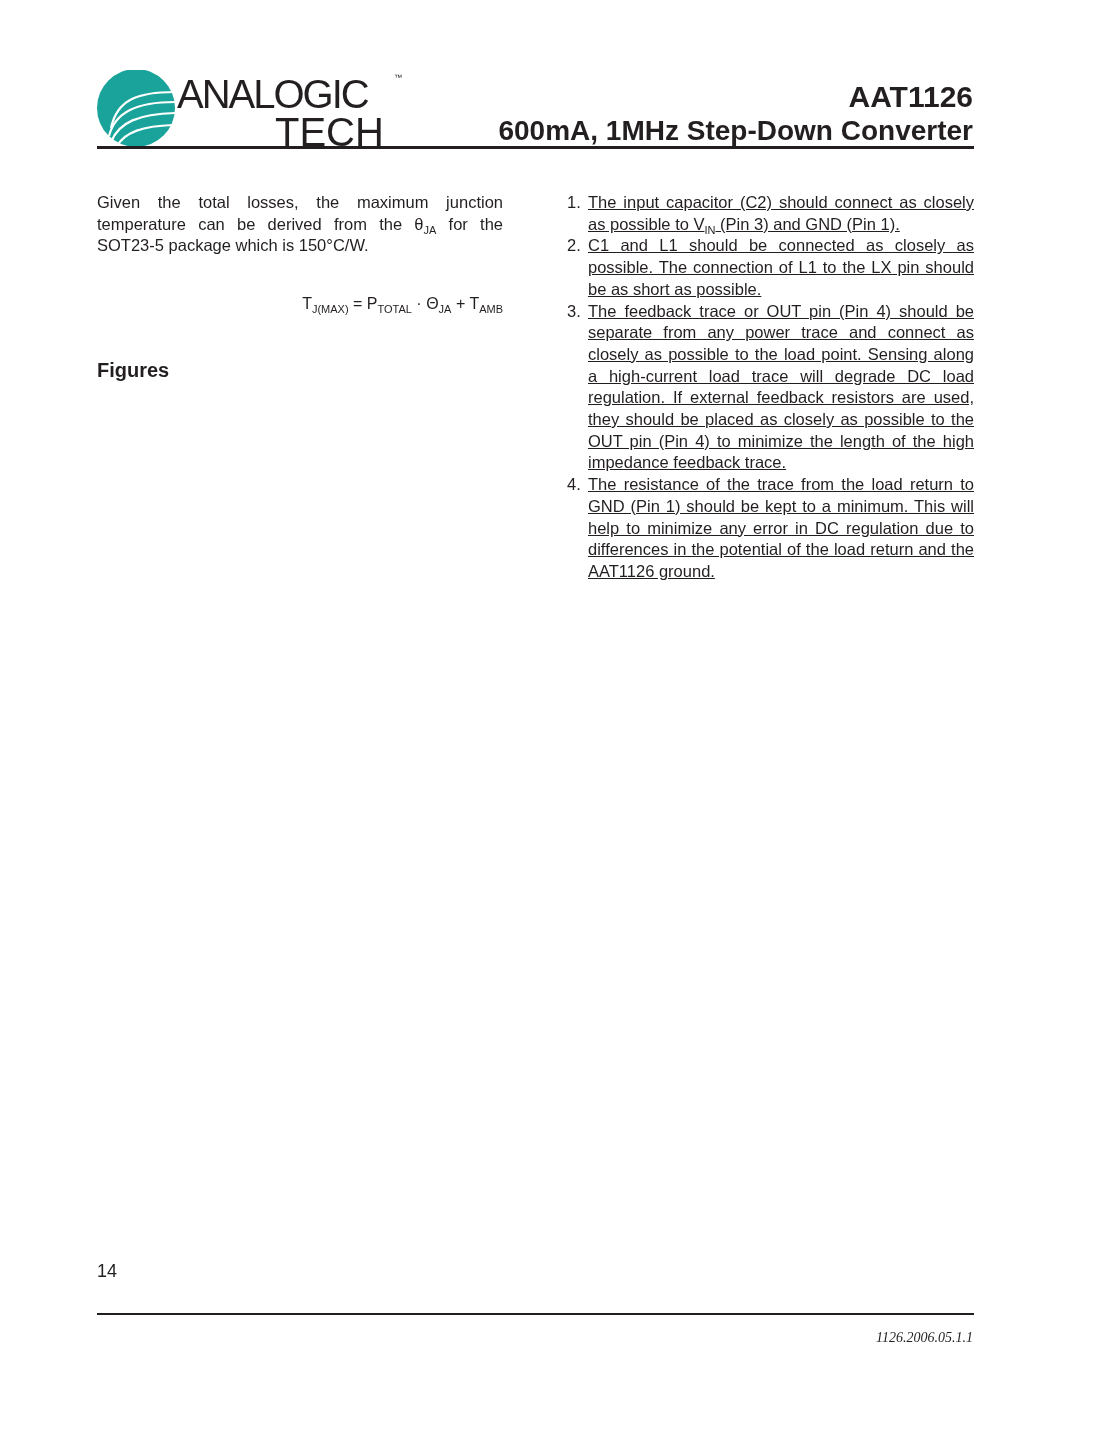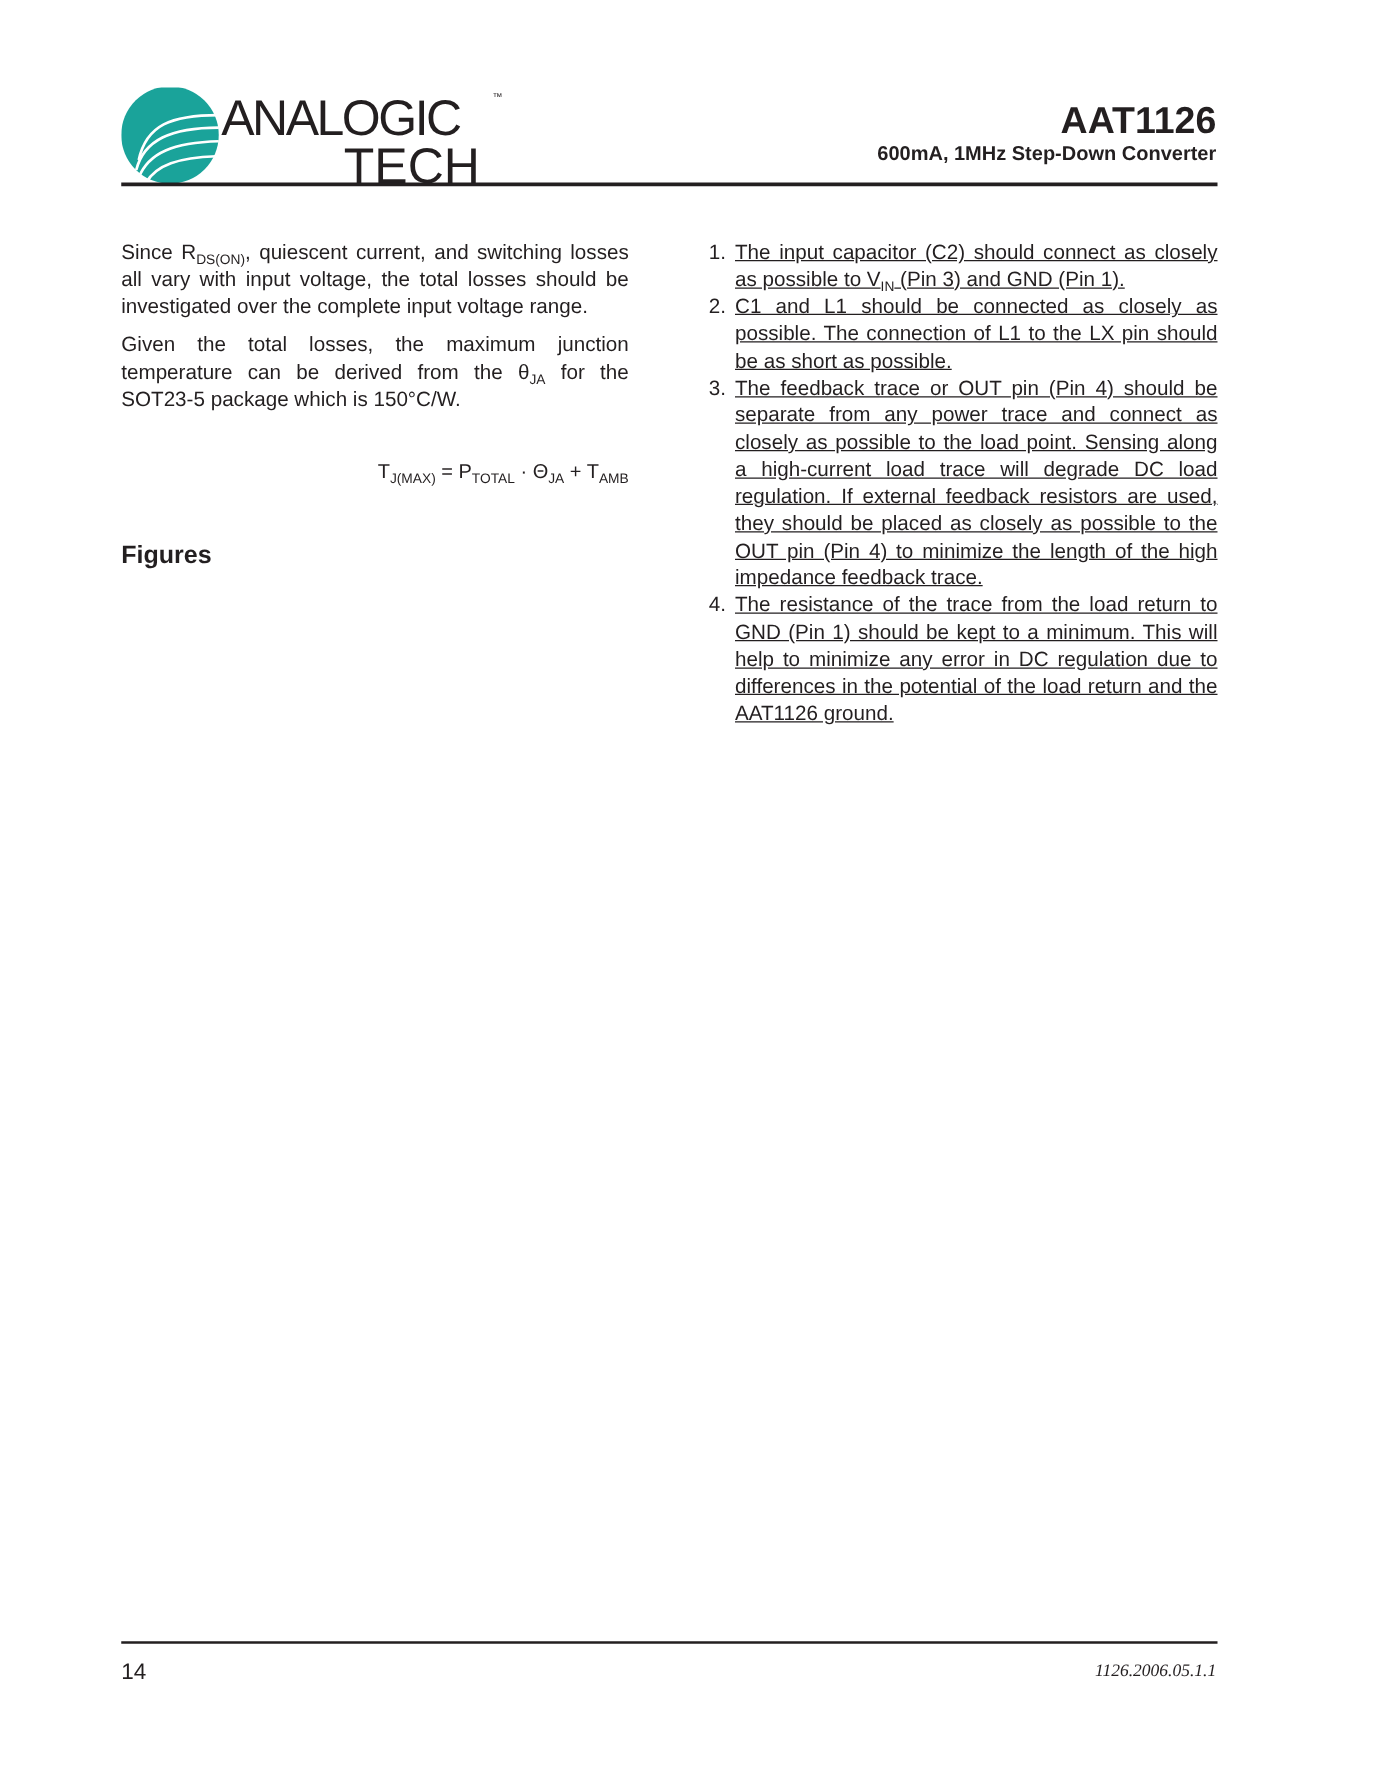--- a/index.html
+++ b/index.html
@@ -1,34 +1,34 @@
 <!DOCTYPE html>
 <html><head>
   <meta charset="utf-8">
   <style>
     html, body { margin: 0; padding: 0; background: #ffffff; }
     body { width: 1105px; height: 1430px; position: relative; overflow: hidden;
            font-family: "Liberation Sans", sans-serif; color: #231f20; }
     .logo { position: absolute; left: 97px; top: 70px; width: 310px; height: 80px; }
     .logo svg { display: block; }
     .hdr-title { position: absolute; right: 132px; top: 80px; font-size: 30px; font-weight: bold; text-align: left; }
-    .hdr-sub { position: absolute; right: 132px; top: 115px; font-size: 16px; font-weight: bold; text-align: right; white-space: nowrap; }
+    .hdr-sub { position: absolute; right: 132px; top: 115px; font-size: 28px; font-weight: bold; text-align: right; white-space: nowrap; }
     .hdr-rule { position: absolute; left: 97px; top: 146px; width: 877px; height: 3px; background: #231f20; }
     .col { position: absolute; font-size: 16.5px; line-height: 21.7px; }
     .col-left { left: 97px; top: 192px; width: 406px; }
     .col-right { left: 567px; top: 192px; width: 407px; }
     .para { text-align: justify; margin: 0 0 9px 0; }
     .sub { font-size: 11px; vertical-align: -4px; line-height: 0; }
     .eq { text-align: right; font-size: 16px; margin: 36px 0 43px 0; }
     .h-layout { font-size: 20px; font-weight: bold; margin: 0 0 6px 0; line-height: 24px; }
     .item { display: flex; margin: 0; }
     .item .num { width: 21px; flex: none; }
     .item .txt { flex: 1; text-align: justify; text-decoration: underline; }
     .ftr-rule { position: absolute; left: 97px; top: 1313px; width: 877px; height: 2px; background: #231f20; }
-    .page-num { position: absolute; left: 97px; top: 1327px; font-size: 18px; }
+    .page-num { position: absolute; left: 97px; top: 1261px; font-size: 18px; }
     .doc-code { position: absolute; right: 132px; top: 1330px; font-size: 14px; font-style: italic; font-family: "Liberation Serif", serif; }
   </style>
 </head>
 <body>
 
 <div class="logo">
   <svg width="310" height="80" viewBox="0 0 310 80">
     <circle cx="39" cy="38" r="39" fill="#1aa39a"></circle>
     <path d="M14 58 C 20 30, 40 22, 78 22" stroke="#fff" stroke-width="2.2" fill="none"></path>
     <path d="M12 66 C 18 42, 40 32, 78 32" stroke="#fff" stroke-width="2.2" fill="none"></path>
@@ -38,21 +38,20 @@
     <text x="297" y="10" font-family="Liberation Sans, sans-serif" font-size="8" fill="#231f20">™</text>
     <text x="178" y="76" font-family="Liberation Sans, sans-serif" font-size="40" fill="#231f20" font-weight="normal">TECH</text>
   </svg>
 </div>
 
 <div class="hdr-title">AAT1126</div>
 <div class="hdr-sub">600mA, 1MHz Step-Down Converter</div>
 <div class="hdr-rule"></div>
 
 <div class="col col-left">
-  <p class="para"><span>Since R</span><span class="sub">DS(ON)</span><span>, quiescent current, and switching losses all vary with input voltage, the total losses should be investigated over the complete input voltage range.</span></p>
   <p class="para"><span>Given the total losses, the maximum junction temperature can be derived from the θ</span><span class="sub">JA</span><span> for the SOT23-5 package which is 150°C/W.</span></p>
   <div class="eq"><span>T</span><span class="sub">J(MAX)</span><span> = P</span><span class="sub">TOTAL</span><span> · Θ</span><span class="sub">JA</span><span> + T</span><span class="sub">AMB</span></div>
   <div class="h-layout">Figures</div>
 </div>
 
 <div class="col col-right">
   <div class="item">
     <span class="num">1.</span>
     <span class="txt"><span>The input capacitor (C2) should connect as closely as possible to V</span><span class="sub">IN</span><span> (Pin 3) and GND (Pin 1).</span></span>
   </div>

